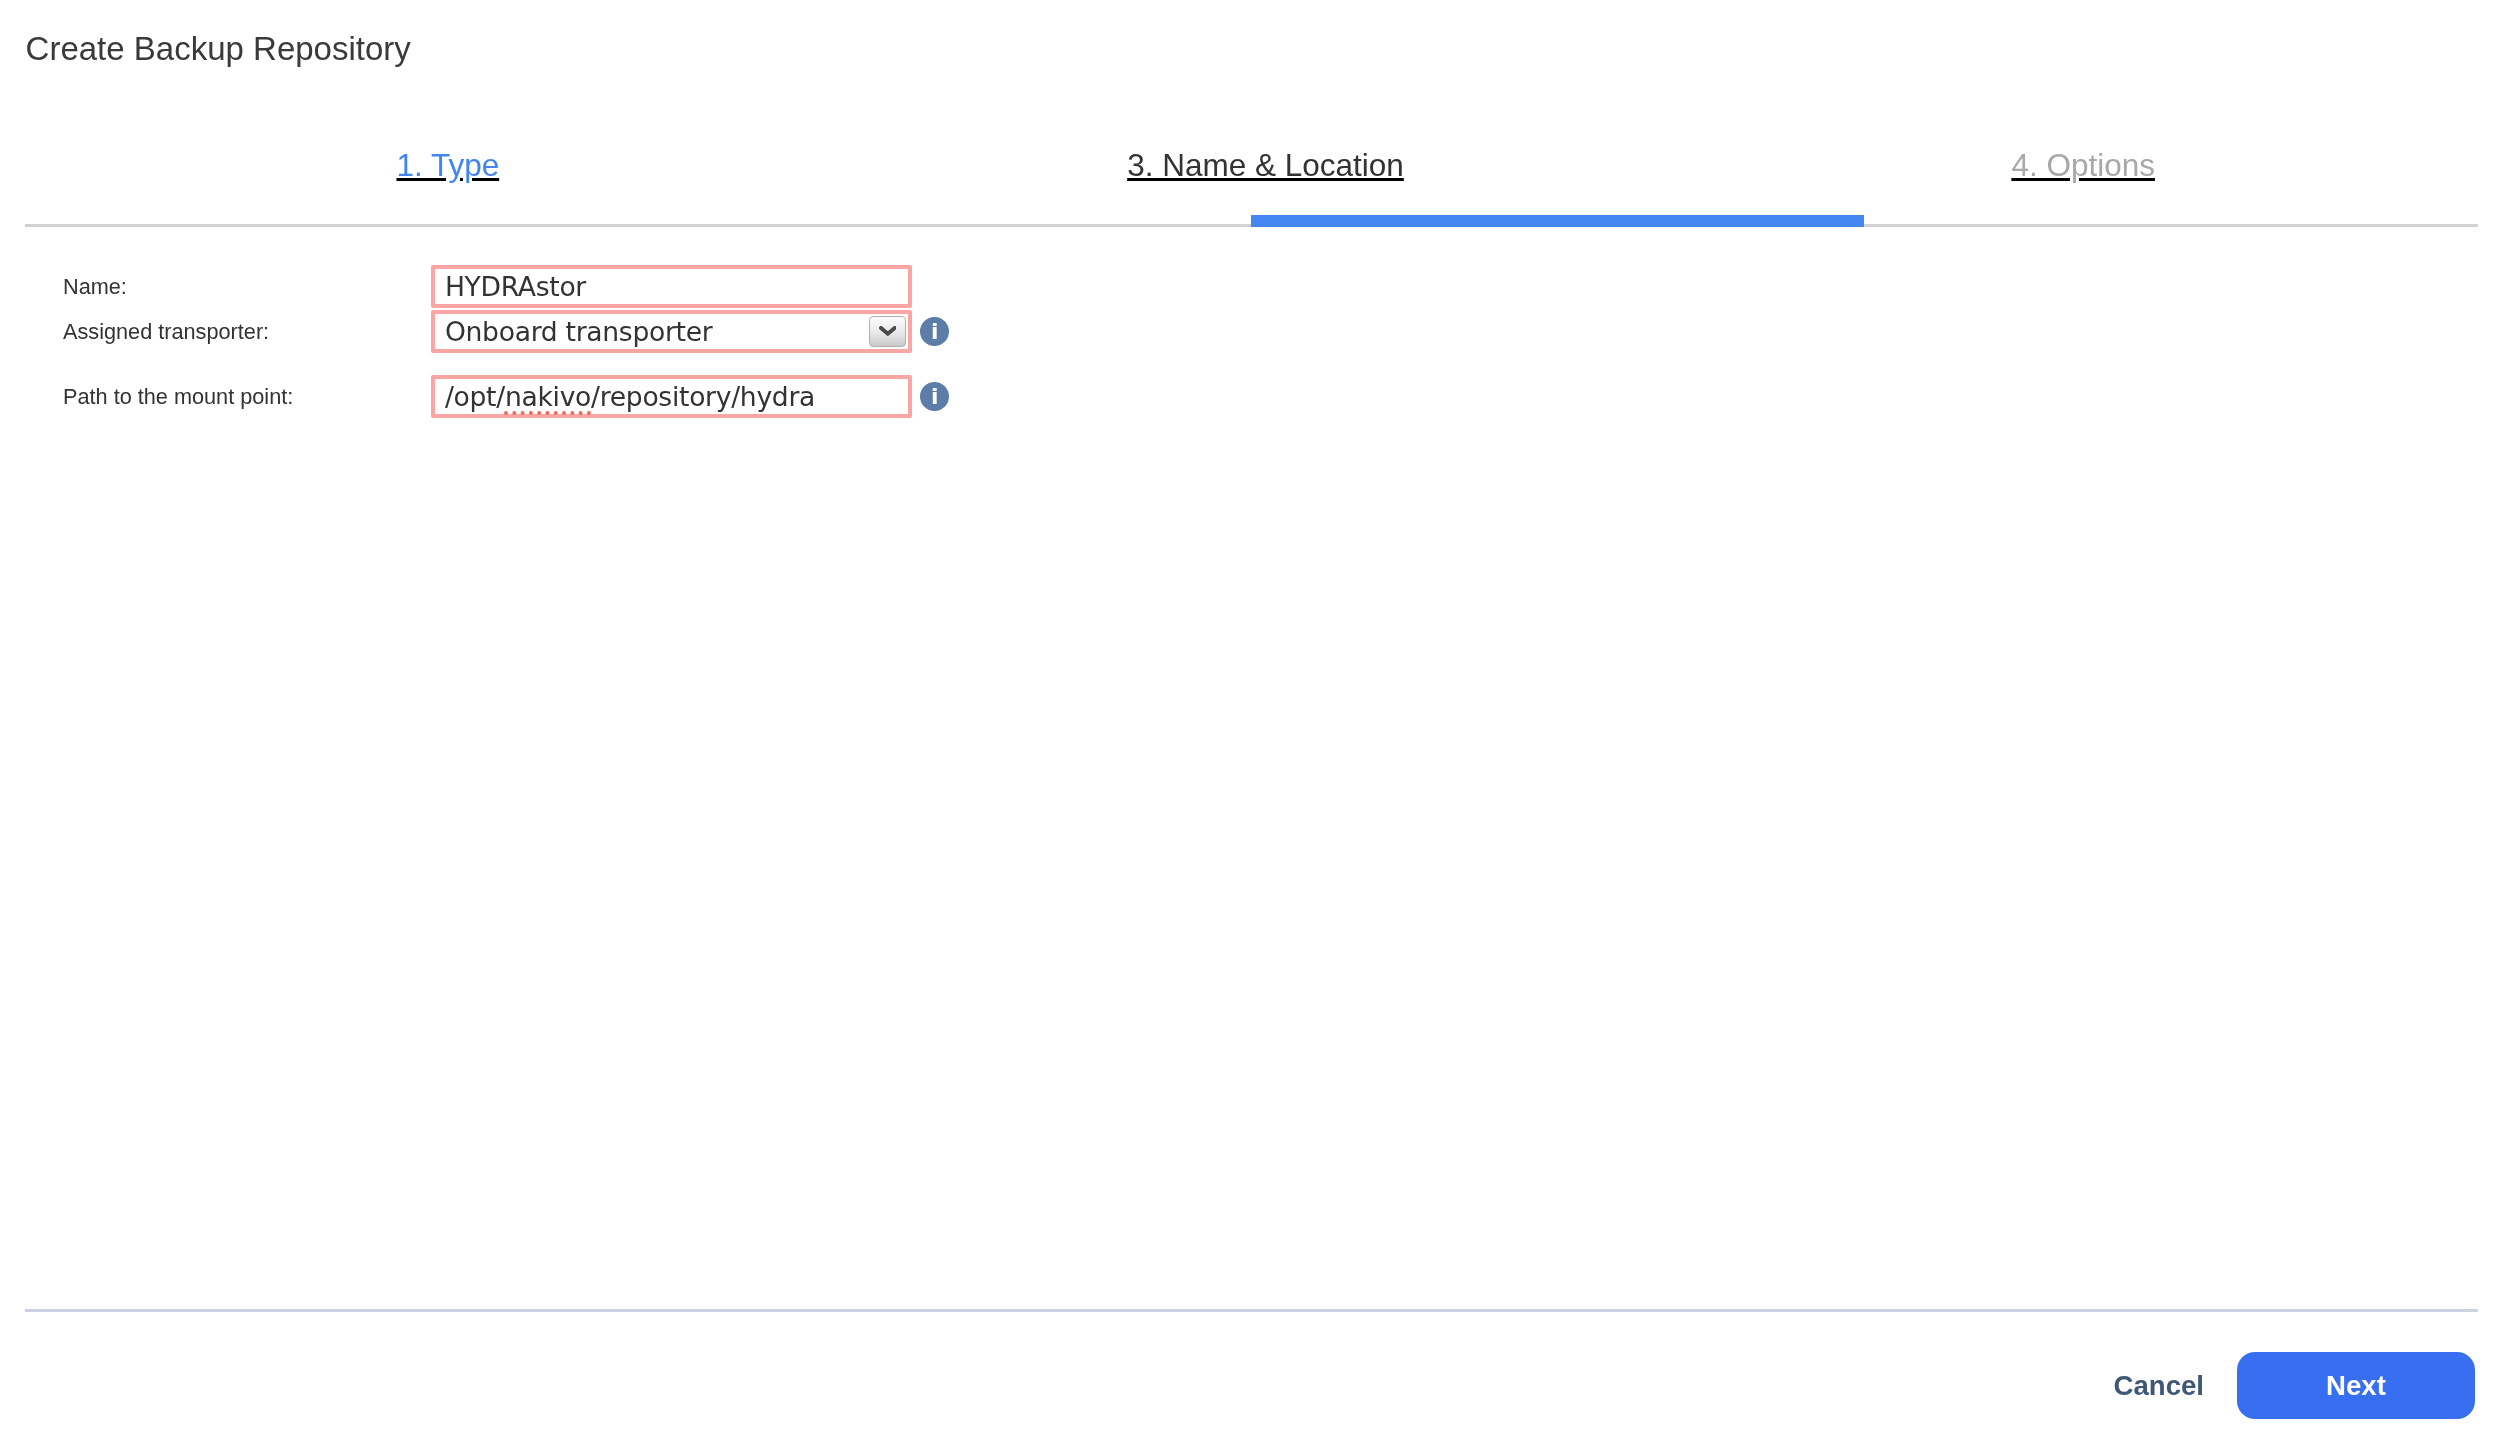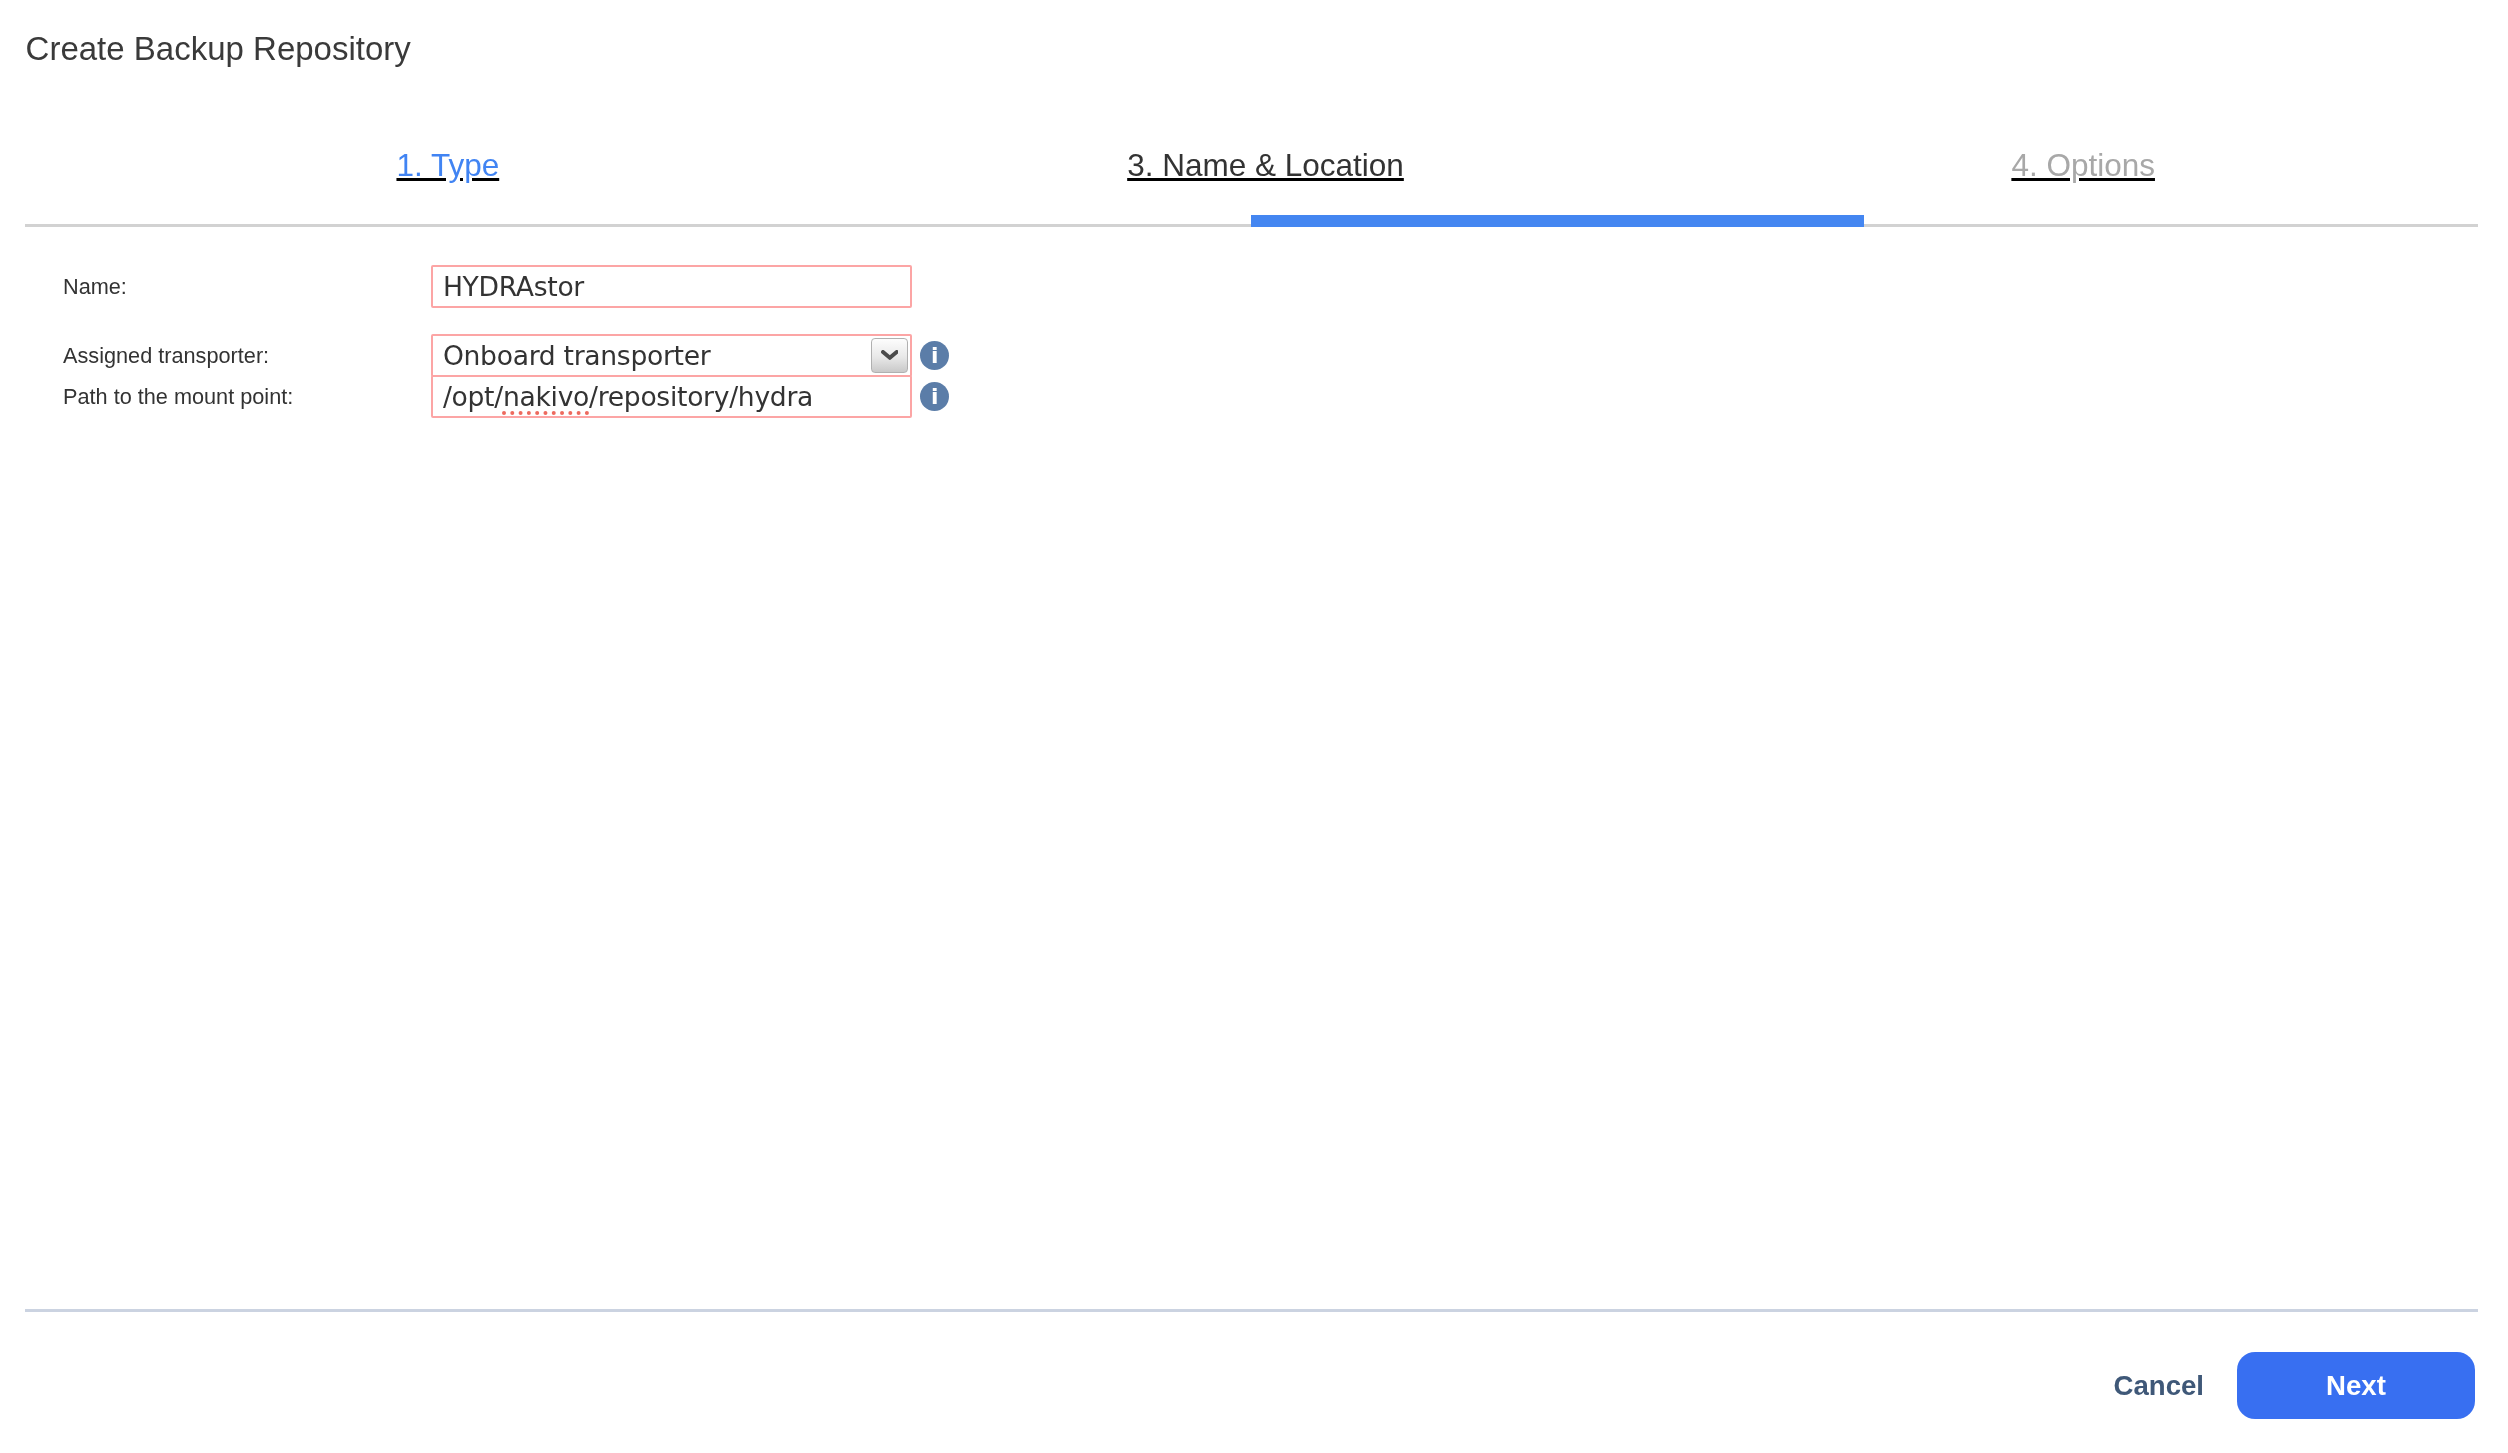--- a/index.html
+++ b/index.html
@@ -63,35 +63,35 @@
 
   
   .form-row {
     position: absolute;
     left: 63px;
     height: 43px;
     display: flex;
     align-items: center;
   }
   .row-1 { top: 265px; }
-  .row-2 { top: 334px; }
+  .row-2 { top: 310px; }
   .row-3 { top: 375px; }
 
   .field-label {
     width: 368px;
     font-size: 21.7px;
     color: #333333;
     flex: 0 0 368px;
   }
 
   .field {
     box-sizing: border-box;
     width: 481px;
     height: 43px;
-    border: 2px solid #fca5a5;
+    border: 4px solid #fca5a5;
     border-radius: 2px;
     background: #ffffff;
     font-family: "DejaVu Sans", sans-serif;
     font-size: 26.6px;
     letter-spacing: -0.3px;
     color: #333333;
     display: flex;
     align-items: center;
     padding: 0 9.9px;
     outline: none;

